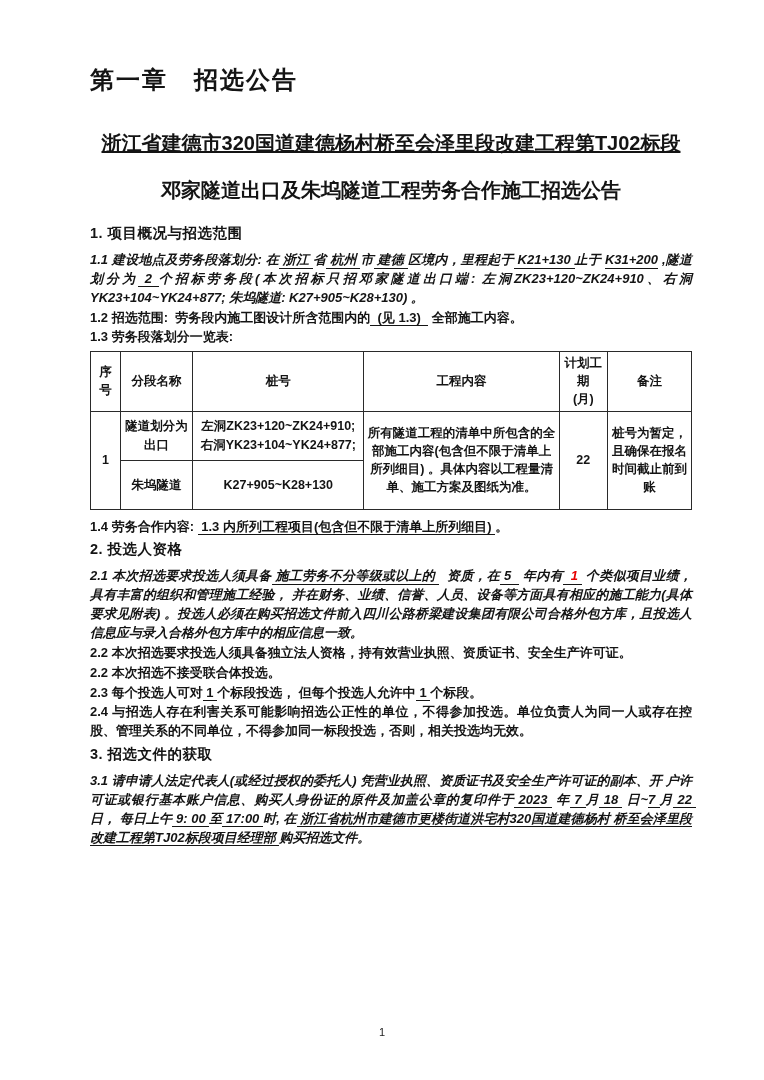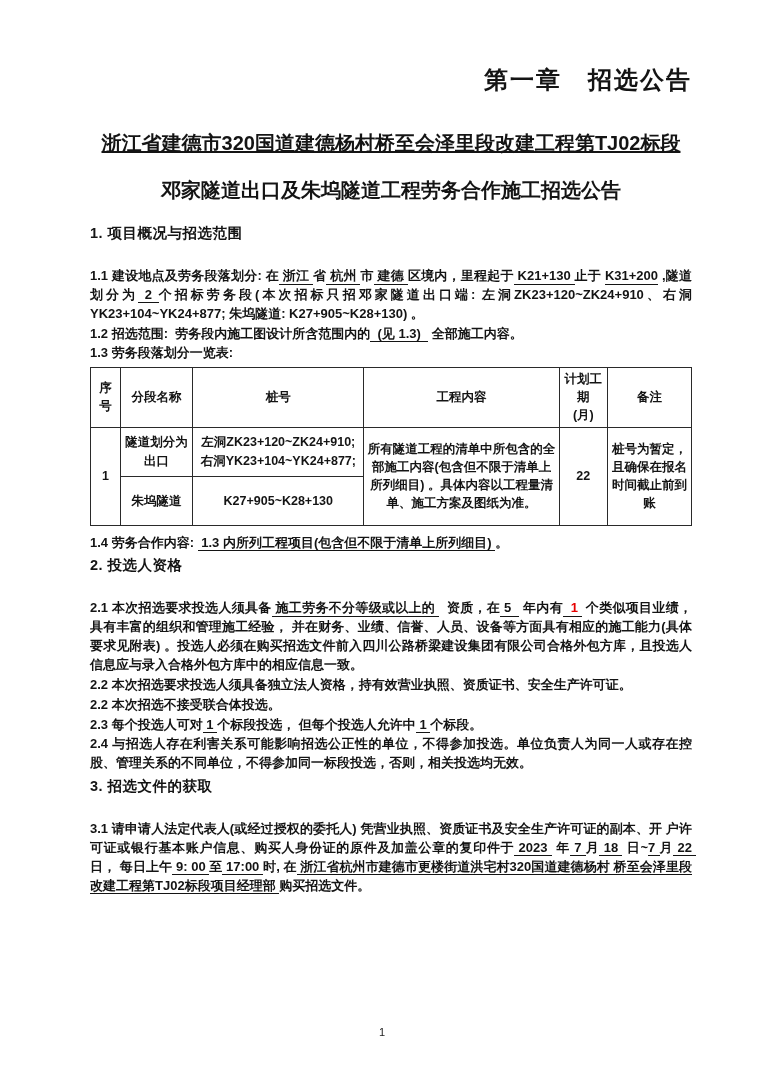--- a/index.html
+++ b/index.html
@@ -9,21 +9,21 @@
     margin:0 auto;
     background:#ffffff;
     box-sizing:border-box;
     padding:64px 72px 0 90px;
     color:#141414;
     font-family:"Liberation Sans", sans-serif;
     font-weight:700;
     overflow:hidden;
   }
   .chapter-title {
-    text-align:right;
+    text-align:left;
     font-size:24px;
     font-weight:900;
     letter-spacing:2px;
     margin:0 0 34px 0;
     white-space:pre-wrap;
   }
   .subtitle {
     text-align:center;
     font-size:20px;
     font-weight:900;
@@ -37,21 +37,21 @@
     letter-spacing:0.5px;
     margin:4px 0 4px 0;
   }
   p.body {
     font-size:13px;
     line-height:1.45;
     margin:1px 0;
     text-align:justify;
     white-space:pre-wrap;
   }
-  p.gap-top { margin-top:24px; }
+  p.gap-top { margin-top:8px;font-style:italic; }
   .u { border-bottom:1.6px solid #141414; padding-bottom:0.5px; }
   .b { font-weight:900; }
   .s { font-size:10.5px; letter-spacing:0.5px; }
   table.labor {
     width:100%;
     border-collapse:collapse;
     margin:4px 0 8px 0;
     table-layout:fixed;
   }
   table.labor th, table.labor td {

